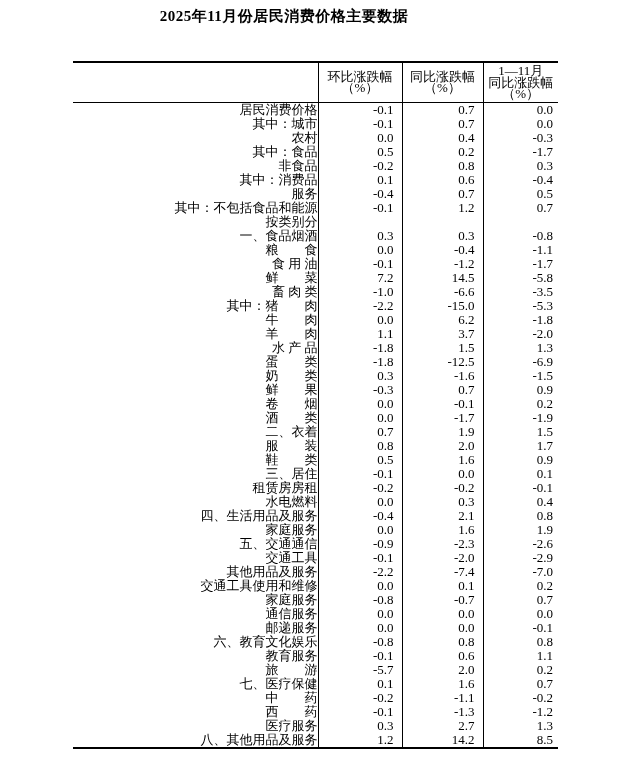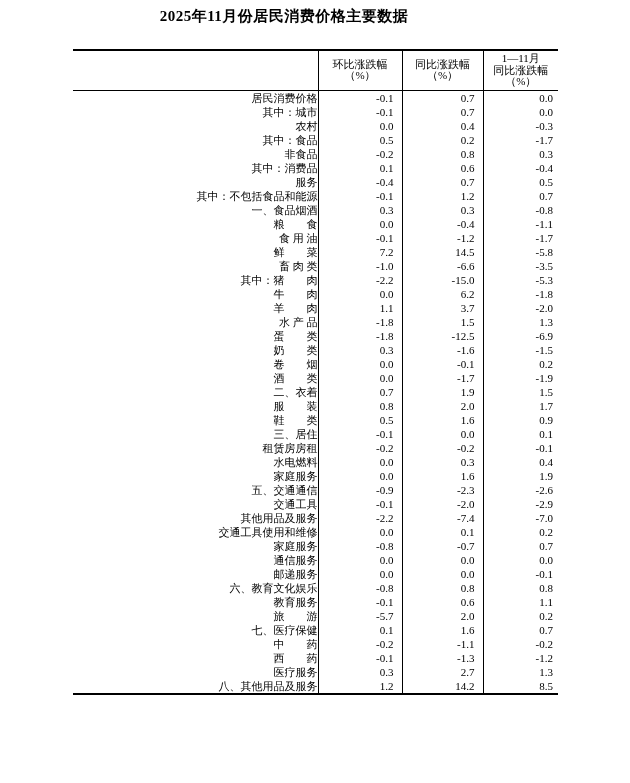--- a/index.html
+++ b/index.html
@@ -24,24 +24,24 @@
     font-weight: bold;
     text-align: center;
     letter-spacing: 0.5px;
     font-family: "Liberation Serif", "DejaVu Serif", serif;
   }
   table.cpi {
     border-collapse: collapse;
     table-layout: fixed;
     width: 485px;
     margin-left: 73px;
-    margin-top: 23px;
+    margin-top: 35px;
     border-top: 2px solid #000000;
     border-bottom: 2px solid #000000;
-    font-size: 11px;
+    font-size: 13px;
   }
   col.c-label { width: 245px; }
   col.c-mom   { width: 84px; }
   col.c-yoy   { width: 81px; }
   col.c-ytd   { width: 75px; }
 
   thead th {
     font-weight: normal;
     text-align: center;
     vertical-align: middle;
@@ -136,20 +136,26 @@
           <td class="val">0.7</td>
           <td class="val last">0.5</td>
         </tr>
         <tr>
           <td class="lbl ind1">其中：不包括食品和能源</td>
           <td class="val">-0.1</td>
           <td class="val">1.2</td>
           <td class="val last">0.7</td>
         </tr>
         <tr>
+          <td class="lbl ind0">按类别分</td>
+          <td class="val"></td>
+          <td class="val"></td>
+          <td class="val last"></td>
+        </tr>
+        <tr>
           <td class="lbl ind0">一、食品烟酒</td>
           <td class="val">0.3</td>
           <td class="val">0.3</td>
           <td class="val last">-0.8</td>
         </tr>
         <tr>
           <td class="lbl ind3">粮　　食</td>
           <td class="val">0.0</td>
           <td class="val">-0.4</td>
           <td class="val last">-1.1</td>
@@ -202,20 +208,26 @@
           <td class="val">-12.5</td>
           <td class="val last">-6.9</td>
         </tr>
         <tr>
           <td class="lbl ind3">奶　　类</td>
           <td class="val">0.3</td>
           <td class="val">-1.6</td>
           <td class="val last">-1.5</td>
         </tr>
         <tr>
+          <td class="lbl ind3">鲜　　果</td>
+          <td class="val">-0.3</td>
+          <td class="val">0.7</td>
+          <td class="val last">0.9</td>
+        </tr>
+        <tr>
           <td class="lbl ind3">卷　　烟</td>
           <td class="val">0.0</td>
           <td class="val">-0.1</td>
           <td class="val last">0.2</td>
         </tr>
         <tr>
           <td class="lbl ind3">酒　　类</td>
           <td class="val">0.0</td>
           <td class="val">-1.7</td>
           <td class="val last">-1.9</td>
@@ -250,20 +262,26 @@
           <td class="val">-0.2</td>
           <td class="val last">-0.1</td>
         </tr>
         <tr>
           <td class="lbl ind3">水电燃料</td>
           <td class="val">0.0</td>
           <td class="val">0.3</td>
           <td class="val last">0.4</td>
         </tr>
         <tr>
+          <td class="lbl ind0">四、生活用品及服务</td>
+          <td class="val">-0.4</td>
+          <td class="val">2.1</td>
+          <td class="val last">0.8</td>
+        </tr>
+        <tr>
           <td class="lbl ind3">家庭服务</td>
           <td class="val">0.0</td>
           <td class="val">1.6</td>
           <td class="val last">1.9</td>
         </tr>
         <tr>
           <td class="lbl ind0">五、交通通信</td>
           <td class="val">-0.9</td>
           <td class="val">-2.3</td>
           <td class="val last">-2.6</td>

